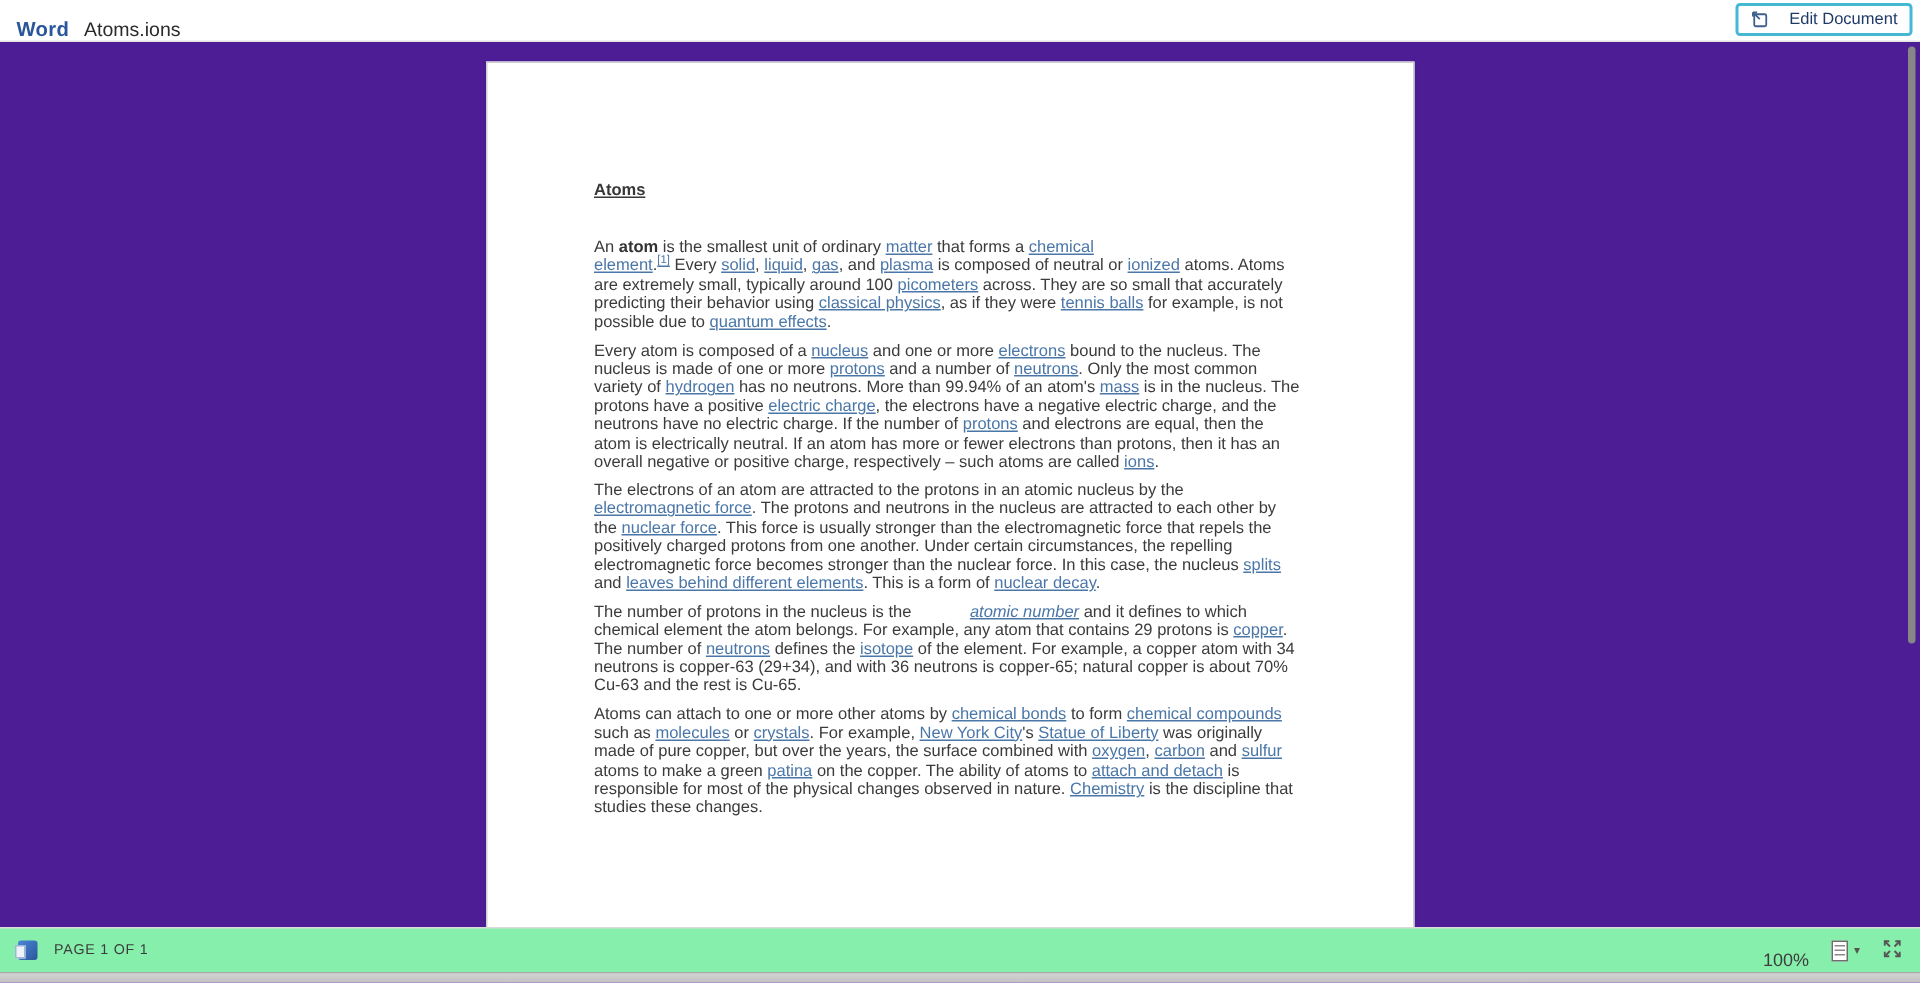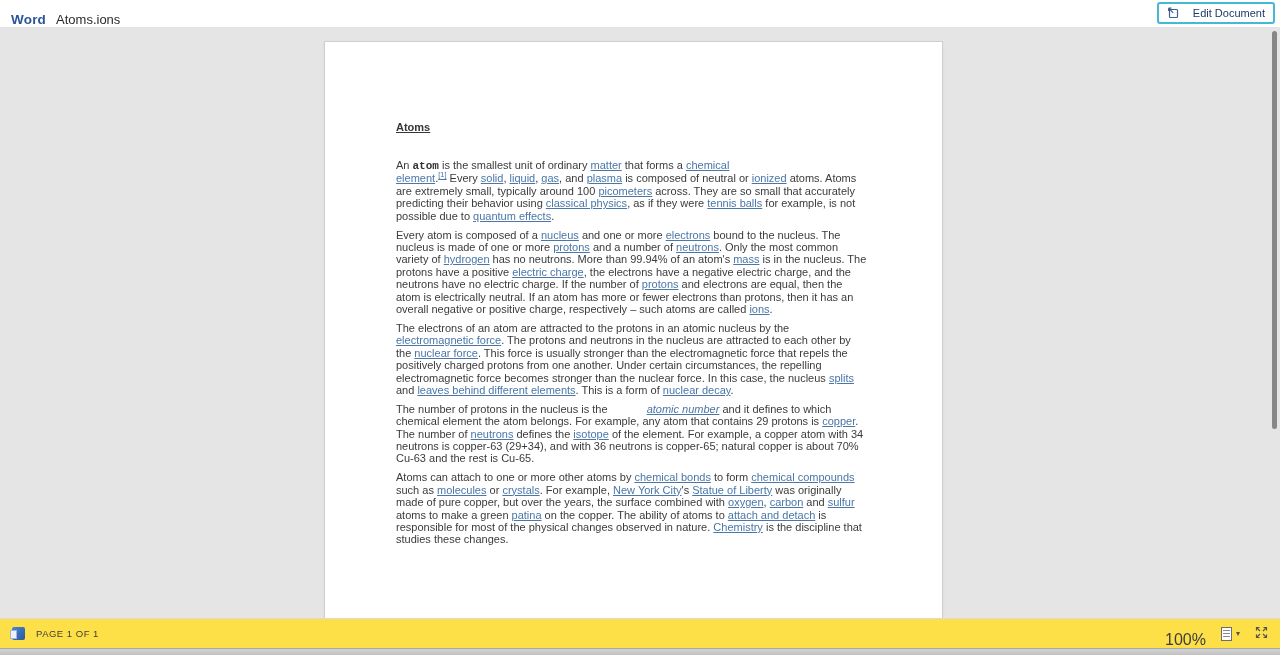--- a/index.html
+++ b/index.html
@@ -6,81 +6,81 @@
   html,body { margin:0; padding:0; }
   body {
     width:1280px; height:655px; overflow:hidden;
     font-family:"Liberation Sans", sans-serif;
     background:#ffffff;
   }
 
   
   .titlebar {
     height:28px; background:#fff; border-bottom:1px solid #e3e3e3;
-    display:flex; align-items:flex-end; padding:0 6px; position:relative;
+    display:flex; align-items:flex-start; padding:12px 6px; position:relative;
   }
   .brand {
     color:var(--brand-blue,#2b579a); font-weight:bold; font-size:13.5px;
     margin:0 10px 0 5px; letter-spacing:.2px;
   }
   .doc-title { font-size:13px; color:#2b2b2b; }
   .edit-btn {
     position:absolute; right:5px; top:2px; height:22px;
     display:flex; align-items:center; gap:14px;
     border:2px solid var(--edit-accent,#45b8d4); border-radius:3px;
     background:#fff; color:#1f3a68; font-size:11px; padding:0 8px; cursor:pointer;
     font-family:"Liberation Sans",sans-serif;
   }
   .edit-btn svg { display:block; }
 
   
-  .main { position:relative; height:590px; background:#e5e5e5; overflow:hidden; }
+  .main { position:relative; height:590px; background:#4c1d95; overflow:hidden; }
   .page {
     position:absolute; left:324px; top:13px; width:619px; height:600px;
     background:#fff; border:1px solid #cfcfcf;
     box-shadow:0 1px 3px rgba(0,0,0,.05);
     padding:79px 73px 0 71px;
   }
   .doc-heading {
     font-size:11px; font-weight:bold; text-decoration:underline;
     color:#373737; margin:0 0 26px 0;
   }
   .doc-p {
     font-size:11px; line-height:12.4px; color:#3b3b3b;
     margin:0 0 6.5px 0; text-align:left;
   }
-  .doc-p strong { color:#333;font-family:Liberation Mono, monospace; }
+  .doc-p strong { color:#333; }
   .doc-link { color:var(--link-blue,#4a76a8); cursor:pointer; }
   .doc-link.it { font-style:italic;margin-left:36px; }
   sup { font-size:7.5px; line-height:0; }
   sup .doc-link { text-decoration:underline; }
 
   .scroll-thumb {
     position:absolute; right:3px; top:3px; width:5px; height:398px;
     background:#878787; border-radius:3px; cursor:grab;
   }
 
   
   .statusbar {
-    height:30px; border-top:1px solid #dadada; background:#fde047;
+    height:30px; border-top:1px solid #dadada; background:#86efac;
     display:flex; align-items:center; padding:0 12px;
   }
   .sb-left { display:flex; align-items:center; gap:11px; }
   .word-mini-icon {
     width:13px; height:13px; border-radius:2px; position:relative;
     background:linear-gradient(135deg,#4a86d8,#2b579a);
     display:inline-block;
   }
   .word-mini-icon::before {
     content:""; position:absolute; left:-2px; top:3px; width:5px; height:7px;
     background:#eef2f9; border:1px solid #9fb6d9;
   }
   .page-indicator { font-size:9.5px; color:#3d3d3d; letter-spacing:.5px; }
   .sb-right { margin-left:auto; display:flex; align-items:center; gap:15px; }
-  .zoom-level { font-size:16px; color:#3d3d3d;margin-top:12px; }
+  .zoom-level { font-size:12px; color:#3d3d3d;margin-top:12px; }
   .pageview-btn { display:flex; align-items:center; gap:4px; background:none; border:none; padding:0; cursor:pointer; }
   .pageview-glyph {
     width:11px; height:14px; border:1px solid #6d6d6d; background:#fff;
     display:inline-flex; flex-direction:column; justify-content:center; gap:2px; padding:0 1px;
   }
   .pageview-glyph i { display:block; height:1px; background:#8a8a8a; }
   .caret { font-size:8px; color:#555; line-height:1; }
   .fullscreen-btn { background:none; border:none; padding:0; cursor:pointer; display:flex; }
 
   .bottom-strip {

